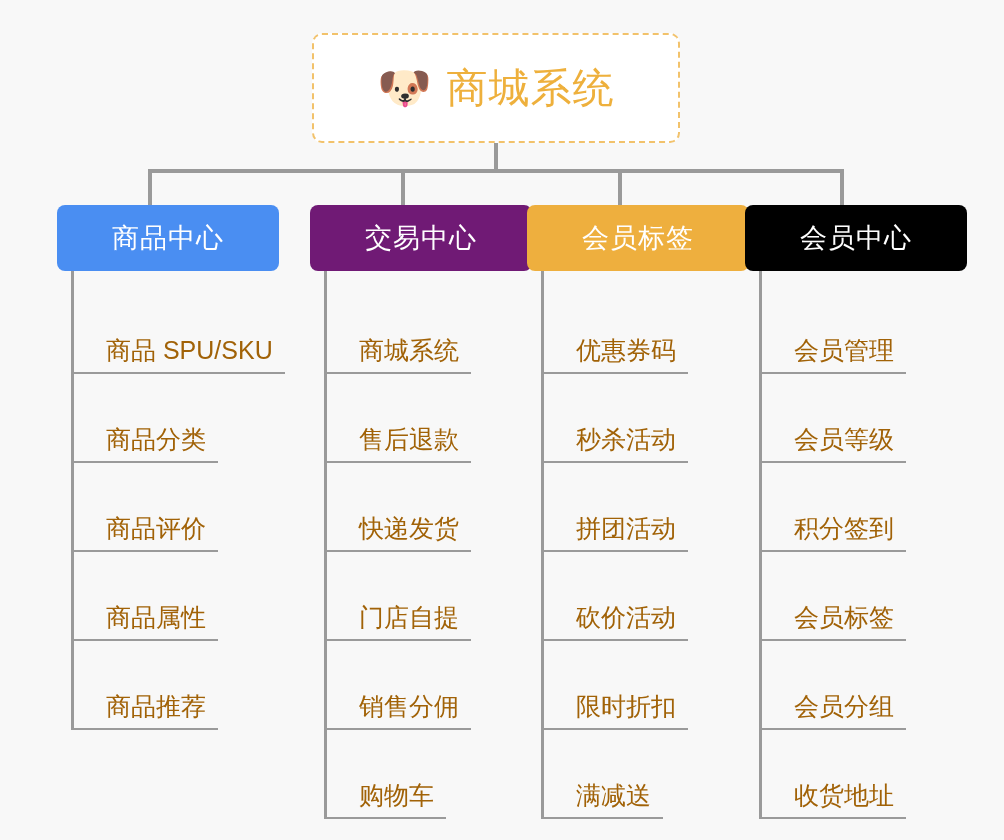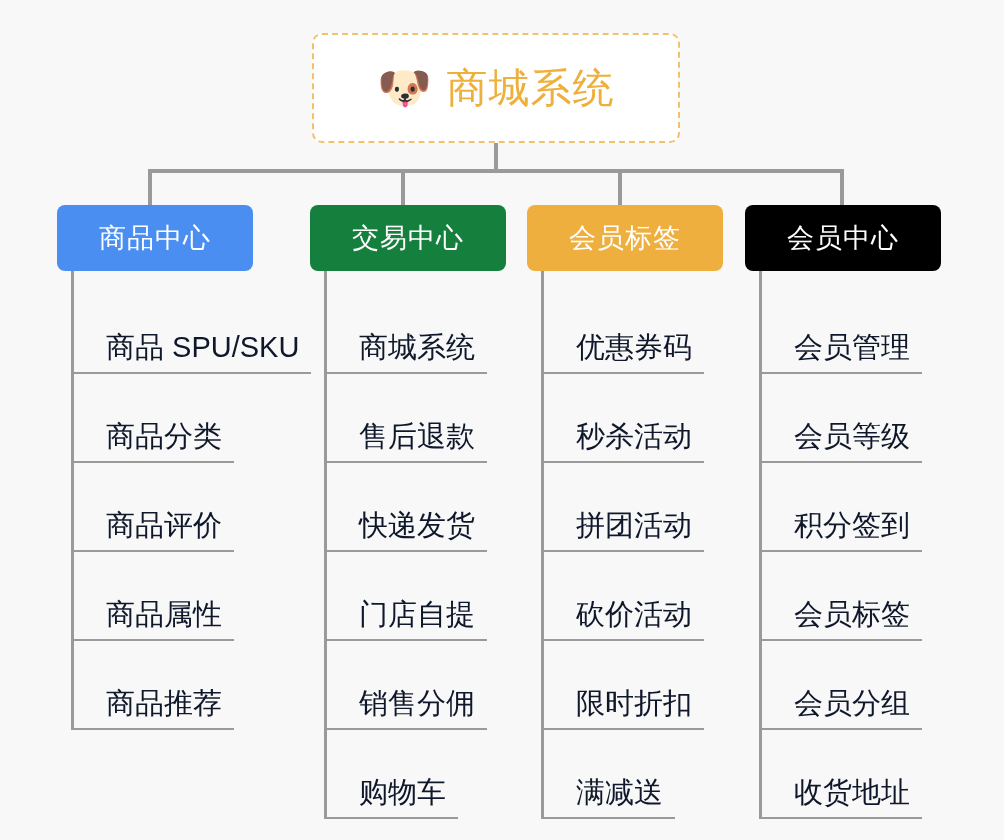--- a/index.html
+++ b/index.html
@@ -52,58 +52,58 @@
   }
   .conn-v { width: 4px; }
   .conn-h { height: 4px; }
 
   
   .branch {
     position: absolute;
     top: 205px;
   }
   .branch-head {
-    width: 196px;
+    width: 222px;
     height: 66px;
     border-radius: 8px;
     display: flex;
     align-items: center;
     justify-content: center;
     color: #ffffff;
     font-size: 27px;
     letter-spacing: 1px;
     box-sizing: border-box;
   }
   #branch-0 { left: 57px; }
   #branch-1 { left: 310px; }
   #branch-2 { left: 527px; }
   #branch-3 { left: 745px; }
 
   #branch-0 .branch-head { background: #4a8ef2; }
-  #branch-1 .branch-head { background: #15803d; }
+  #branch-1 .branch-head { background: #701a75; }
   #branch-2 .branch-head { background: #eeaf3e; }
   #branch-3 .branch-head { background: #000000; }
 
   
   .leaf-list {
     position: absolute;
     top: 66px;
     left: 14px;
     border-left: 3px solid #9a9a9a;
     padding-top: 14px;
   }
   .leaf-item {
     height: 89px;
     display: flex;
     align-items: flex-end;
     box-sizing: border-box;
   }
   .leaf-label {
-    font-size: 29px;
-    color: #0f172a;
+    font-size: 25px;
+    color: #a16207;
     line-height: 1.1;
     padding: 0 12px 8px 32px;
     border-bottom: 2px solid #9a9a9a;
     white-space: nowrap;
   }
 </style>
 </head>
 <body>
 
 <div id="root-node">

